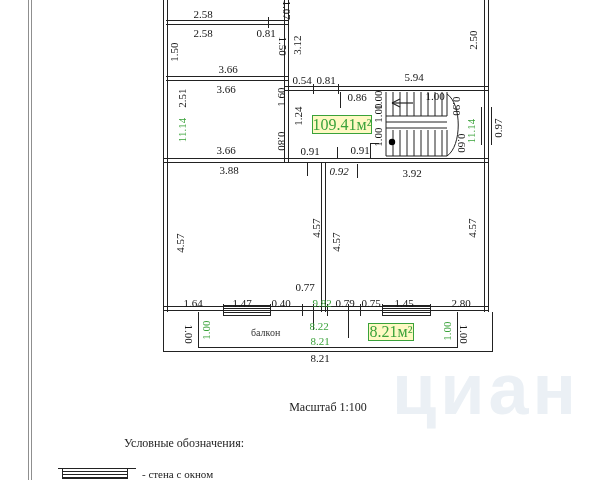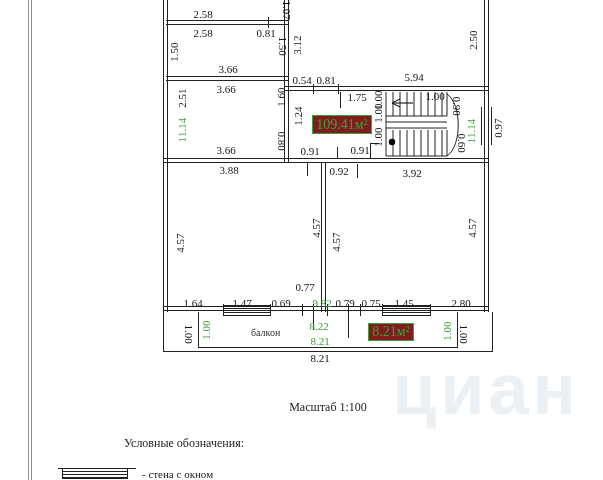--- a/index.html
+++ b/index.html
@@ -21,21 +21,21 @@
       background:repeating-linear-gradient(to bottom,#222 0,#222 1px,transparent 1px,transparent 3.3px);}
   .win-v{position:absolute;width:11px;
       background:repeating-linear-gradient(to right,#222 0,#222 1px,transparent 1px,transparent 3.3px);}
   
   .dim{position:absolute;font-size:11px;color:#151515;white-space:nowrap;
        transform:translate(-50%,-50%);line-height:1;}
   .dim.v{transform:translate(-50%,-50%) rotate(-90deg);}
   .dim.vcw{transform:translate(-50%,-50%) rotate(90deg);}
   .dim.green{color:var(--green);}
   .area-box{position:absolute;box-sizing:border-box;border:1px solid var(--green);
-      background:#7f1d1d;color:var(--green);font-size:14px;
+      background:#fef9c3;color:var(--green);font-size:16px;
       display:flex;align-items:center;justify-content:center;white-space:nowrap;}
   .caption{position:absolute;font-size:12px;color:#1c1c1c;white-space:nowrap;}
   .small-label{position:absolute;font-size:10px;color:#333;white-space:nowrap;}
   .watermark{position:absolute;font-family:"Liberation Sans",sans-serif;font-weight:bold;
       font-size:72px;color:rgba(157,181,203,0.20);letter-spacing:4px;pointer-events:none;}
   .pageline{position:absolute;width:1px;top:0;height:480px;background:#8f8f8f;}
   .legend-symbol{position:absolute;box-sizing:border-box;border:1px solid #222;
       background:repeating-linear-gradient(to bottom,transparent 0,transparent 2px,#222 2px,#222 3px,transparent 3px,transparent 5px,#222 5px,#222 6px,transparent 6px);}
   svg{position:absolute;overflow:visible;}
 </style>
@@ -140,43 +140,43 @@
       <span class="dim " style="left: 228px; top: 69px;">3.66</span>
       <span class="dim " style="left: 226px; top: 89px;">3.66</span>
       <span class="dim " style="left: 302px; top: 80px;">0.54</span>
       <span class="dim " style="left: 326px; top: 80px;">0.81</span>
       <span class="dim " style="left: 414px; top: 77px;">5.94</span>
       <span class="dim v" style="left: 182px; top: 98px;">2.51</span>
       <span class="dim v green" style="left: 182px; top: 130px;">11.14</span>
       <span class="dim v" style="left: 281px; top: 97px;">1.60</span>
       <span class="dim vcw" style="left: 281px; top: 141px;">0.80</span>
       <span class="dim v" style="left: 298px; top: 116px;">1.24</span>
-      <span class="dim " style="left: 357px; top: 97px;">1.75</span>
+      <span class="dim " style="left: 357px; top: 97px;">0.86</span>
       <span class="dim v" style="left: 378px; top: 100px;">1.00</span>
       <span class="dim v" style="left: 378px; top: 113px;">1.00</span>
       <span class="dim v" style="left: 378px; top: 137px;">1.00</span>
       <span class="dim " style="left: 435px; top: 96px;">1.00</span>
       <span class="dim vcw" style="left: 456px; top: 106px;">0.90</span>
       <span class="dim vcw" style="left: 461px; top: 143px;">0.60</span>
       <span class="dim v green" style="left: 471px; top: 131px;">11.14</span>
       <span class="dim v" style="left: 498px; top: 128px;">0.97</span>
       <span class="dim " style="left: 226px; top: 150px;">3.66</span>
       <span class="dim " style="left: 310px; top: 151px;">0.91</span>
       <span class="dim " style="left: 360px; top: 150px;">0.91</span>
       <span class="dim " style="left: 229px; top: 170px;">3.88</span>
-      <span class="dim " style="left: 339px; top: 171px;">0.92</span>
+      <span class="dim " style="left: 339px; top: 171px; font-style: italic;">0.92</span>
       <span class="dim " style="left: 412px; top: 173px;">3.92</span>
       <span class="dim v" style="left: 180px; top: 243px;">4.57</span>
       <span class="dim v" style="left: 316px; top: 228px;">4.57</span>
       <span class="dim v" style="left: 336px; top: 242px;">4.57</span>
       <span class="dim v" style="left: 472px; top: 228px;">4.57</span>
       <span class="dim " style="left: 305px; top: 287px;">0.77</span>
       <span class="dim " style="left: 193px; top: 303px;">1.64</span>
       <span class="dim " style="left: 242px; top: 303px;">1.47</span>
-      <span class="dim " style="left: 281px; top: 303px;">0.69</span>
+      <span class="dim " style="left: 281px; top: 303px;">0.40</span>
       <span class="dim  green" style="left: 322px; top: 303px;">9.82</span>
       <span class="dim " style="left: 345px; top: 303px;">0.79</span>
       <span class="dim " style="left: 371px; top: 303px;">0.75</span>
       <span class="dim " style="left: 404px; top: 303px;">1.45</span>
       <span class="dim " style="left: 461px; top: 303px;">2.80</span>
       <span class="dim vcw" style="left: 188px; top: 334px;">1.00</span>
       <span class="dim v green" style="left: 206px; top: 330px;">1.00</span>
       <span class="dim  green" style="left: 319px; top: 326px;">8.22</span>
       <span class="dim  green" style="left: 320px; top: 341px;">8.21</span>
       <span class="dim v green" style="left: 447px; top: 331px;">1.00</span>

